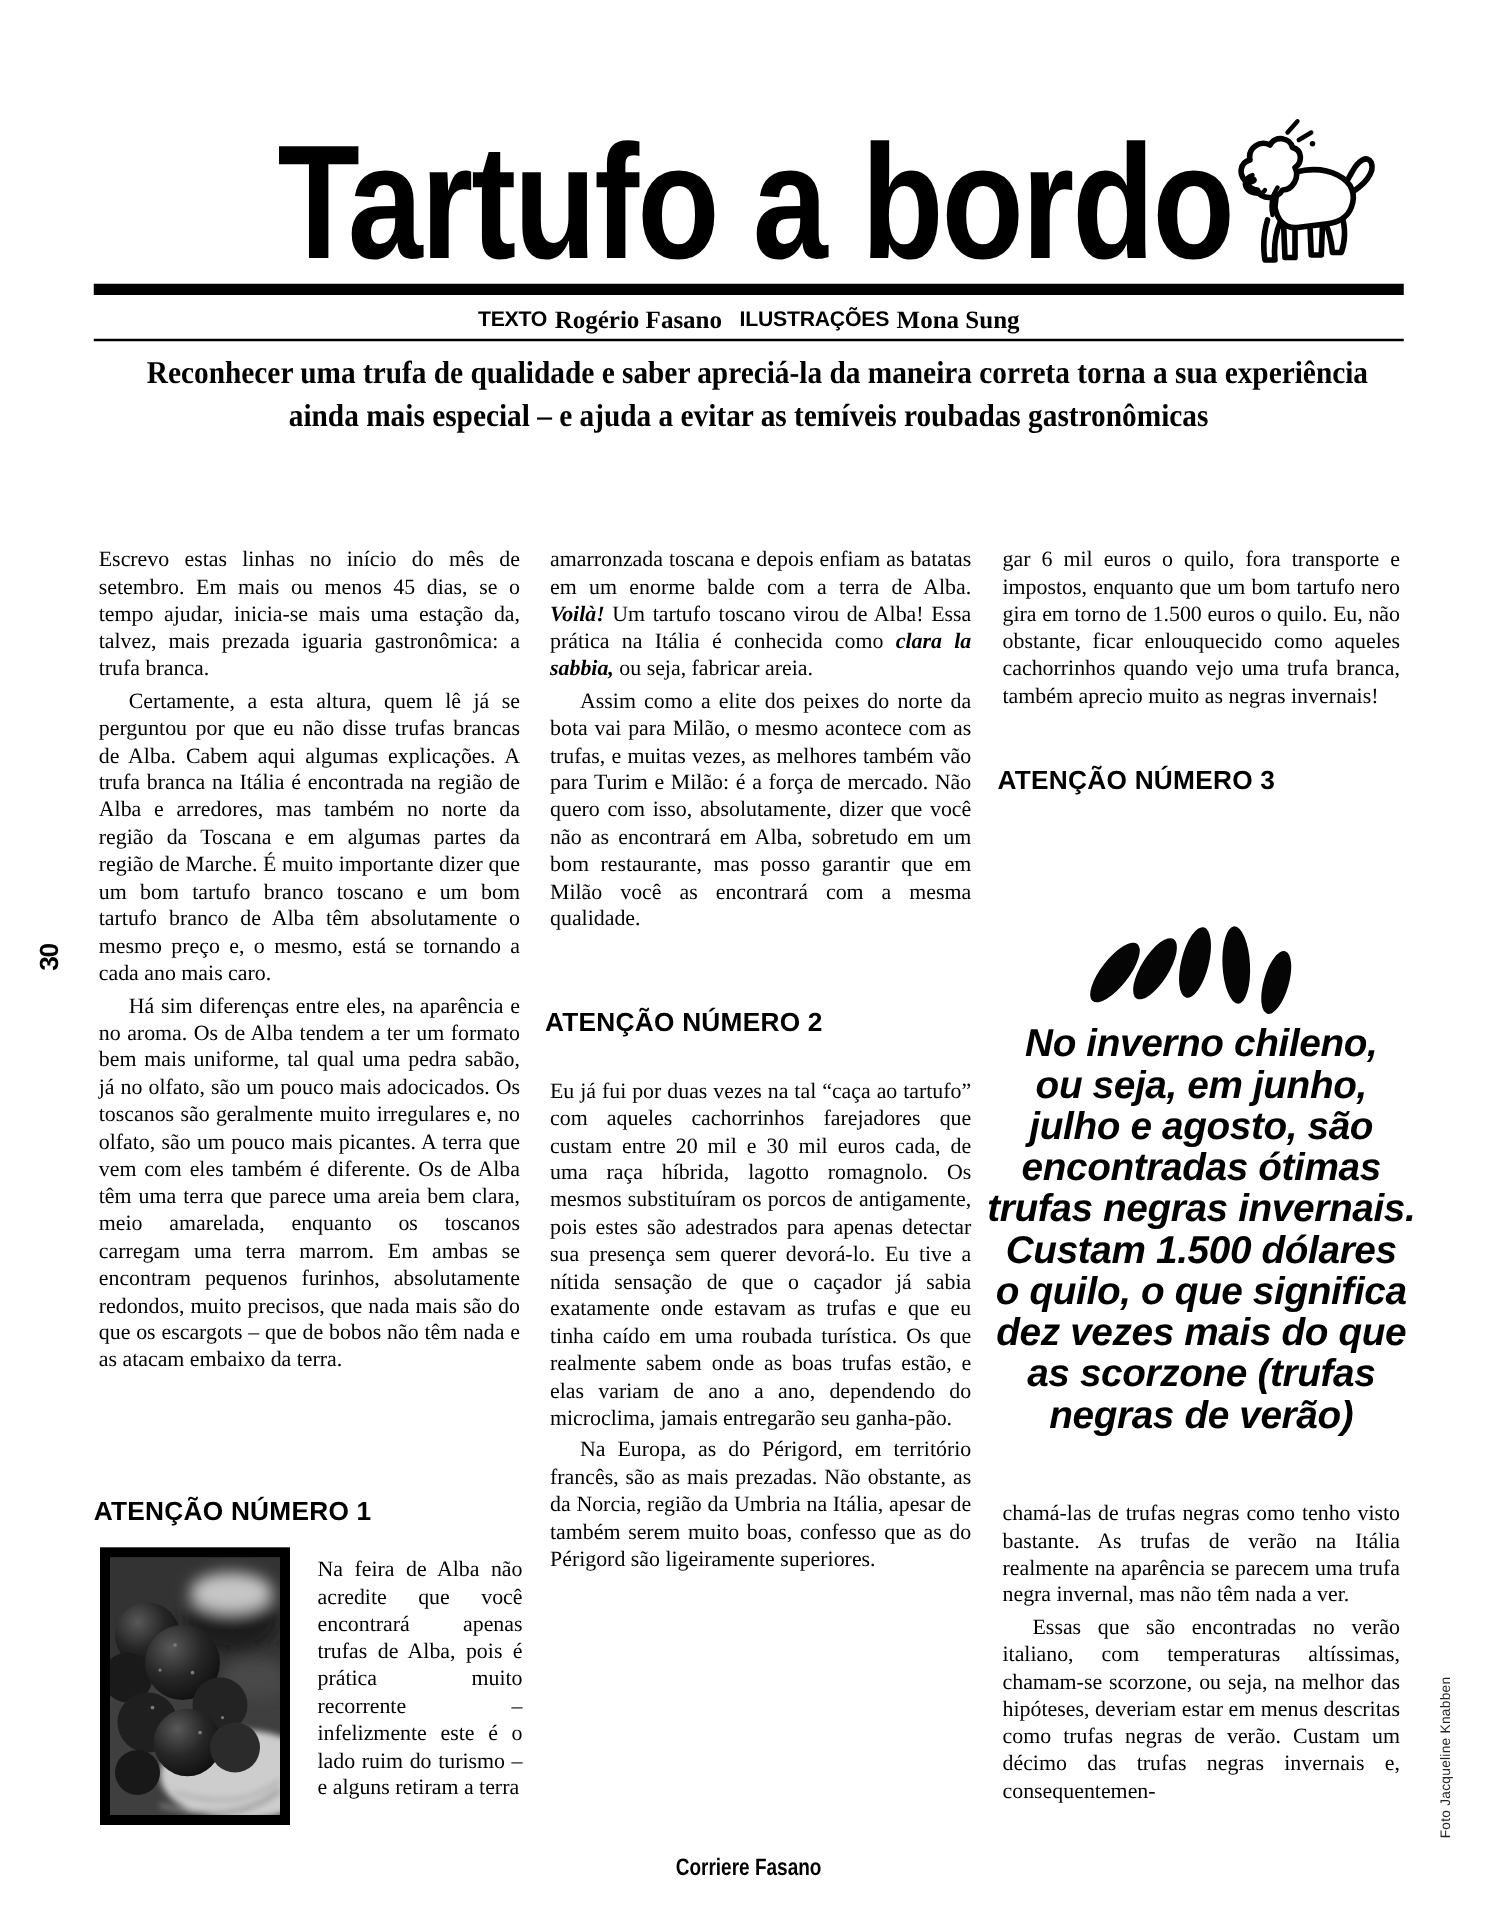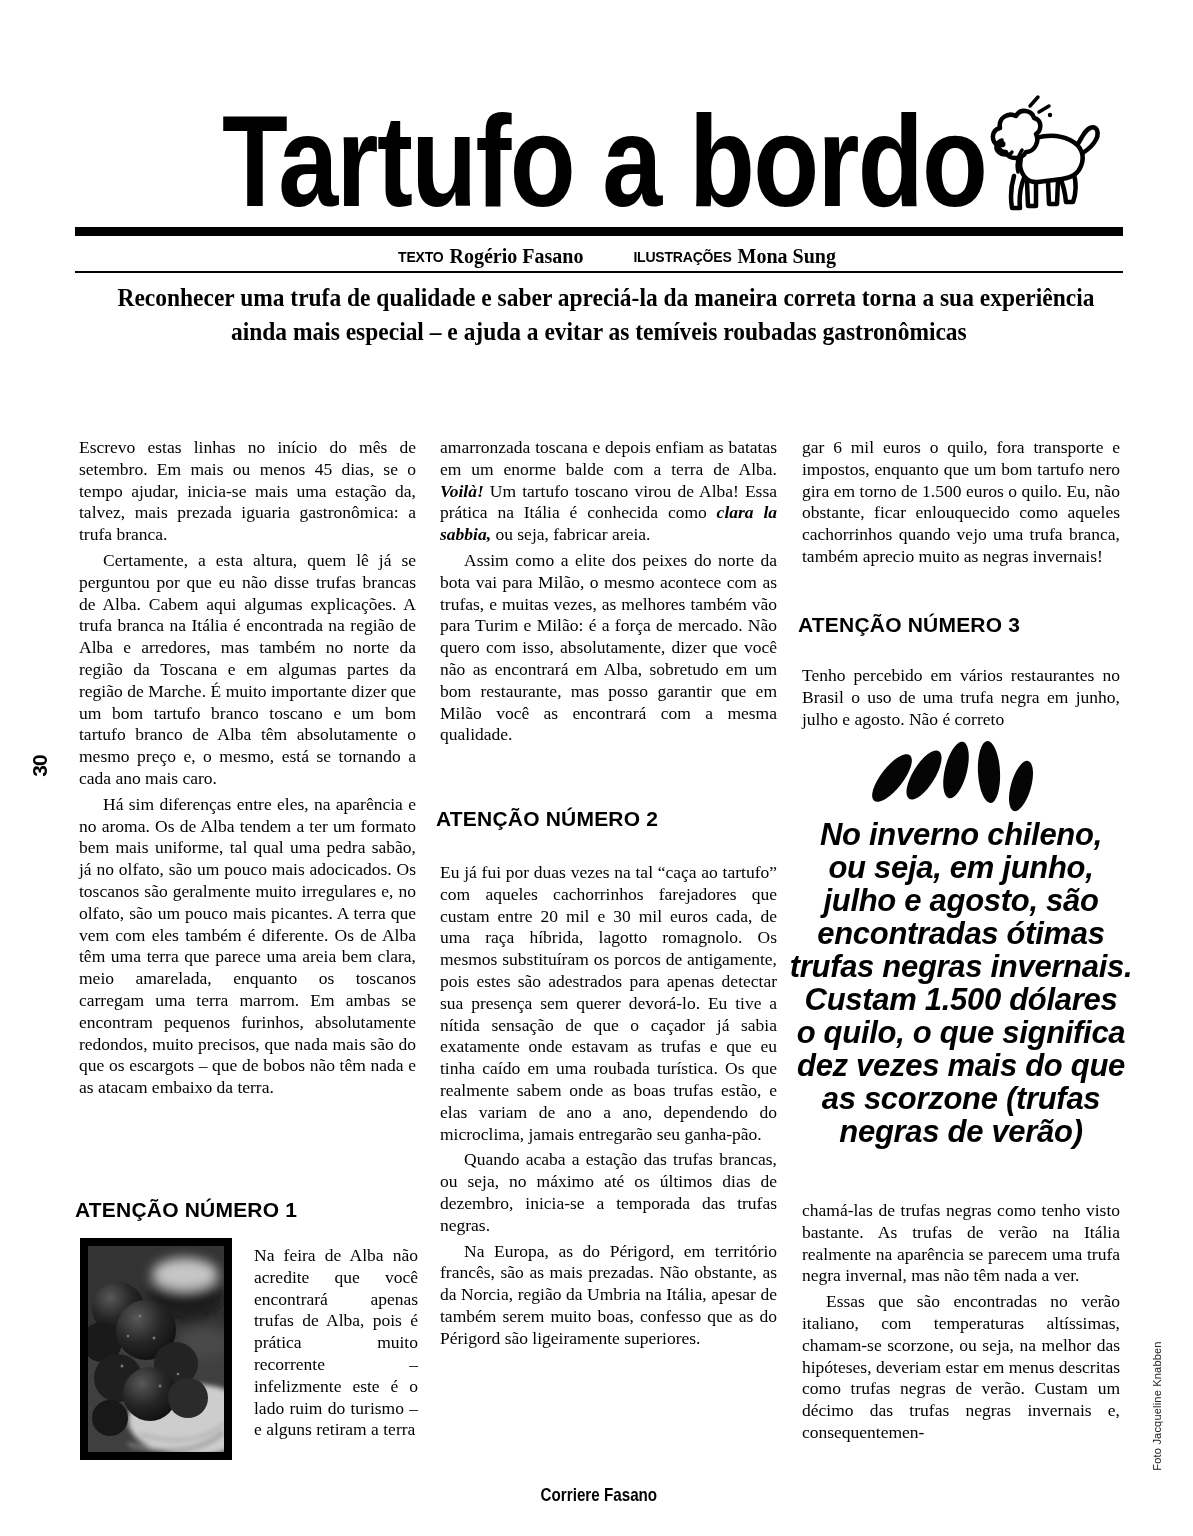--- a/index.html
+++ b/index.html
@@ -19,21 +19,21 @@
     transform:scaleX(0.83); transform-origin:left top;
   }
   .dog-svg { position:absolute; left:978px; top:94px; width:128px; height:124px; }
 
   .rule-thick { position:absolute; left:75px; top:227px; width:1048px; height:9px; background:#000; }
   .rule-thin  { position:absolute; left:75px; top:271px; width:1048px; height:2px; background:#000; }
 
   .byline { position:absolute; left:75px; top:245px; width:1048px; text-align:center; white-space:nowrap; }
   .byline .label {
     font-family:"Liberation Sans", sans-serif; font-weight:700;
-    font-size:14px; letter-spacing:-0.2px; vertical-align:1px;margin-left:36px;
+    font-size:17px; letter-spacing:-0.2px; vertical-align:1px;
   }
   .byline .name  { font-family:"Liberation Serif", serif; font-weight:700; font-size:20px; }
   .byline .gap   { display:inline-block; width:14px; }
   .byline .gap-s { display:inline-block; width:6px; }
 
   .subtitle { position:absolute; left:75px; top:282px; width:1048px; text-align:center; }
   .subtitle .sub-line { line-height:31px; }
   .subtitle .cond {
     display:inline-block; white-space:nowrap;
     font-family:"Liberation Serif", serif; font-weight:700; font-size:25.5px;
@@ -194,33 +194,29 @@
 
   <div class="tblock" style="left:436px; top:433px; width:345px;">
     <p><span>amarronzada toscana e depois enfiam as batatas em um enorme balde com a terra de Alba. </span><span class="bi">Voilà!</span><span> Um tartufo toscano virou de Alba! Essa prática na Itália é conhecida como </span><span class="bi">clara la sabbia,</span><span> ou seja, fabricar areia.</span></p>
     <p class="ind">Assim como a elite dos peixes do norte da bota vai para Milão, o mesmo acontece com as trufas, e muitas vezes, as melhores também vão para Turim e Milão: é a força de mercado. Não quero com isso, absolutamente, dizer que você não as encontrará em Alba, sobretudo em um bom restaurante, mas posso garantir que em Milão você as encontrará com a mesma qualidade.</p>
   </div>
 
   <div class="sec-head" style="left:436px; top:808px;">ATENÇÃO NÚMERO 2</div>
 
   <div class="tblock" style="left:436px; top:858px; width:345px;">
     <p>Eu já fui por duas vezes na tal “caça ao tartufo” com aqueles cachorrinhos farejadores que custam entre 20 mil e 30 mil euros cada, de uma raça híbrida, lagotto romagnolo. Os mesmos substituíram os porcos de antigamente, pois estes são adestrados para apenas detectar sua presença sem querer devorá-lo. Eu tive a nítida sensação de que o caçador já sabia exatamente onde estavam as trufas e que eu tinha caído em uma roubada turística. Os que realmente sabem onde as boas trufas estão, e elas variam de ano a ano, dependendo do microclima, jamais entregarão seu ganha-pão.</p>
-    <p class="ind">Quando acaba a estação das trufas brancas, ou seja, no máximo até os últimos dias de dezembro, inicia-se a temporada das trufas negras.</p>
     <p class="ind">Na Europa, as do Périgord, em território francês, são as mais prezadas. Não obstante, as da Norcia, região da Umbria na Itália, apesar de também serem muito boas, confesso que as do Périgord são ligeiramente superiores.</p>
   </div>
 
   <div class="tblock" style="left:798px; top:433px; width:326px;">
     <p>gar 6 mil euros o quilo, fora transporte e impostos, enquanto que um bom tartufo nero gira em torno de 1.500 euros o quilo. Eu, não obstante, ficar enlouquecido como aqueles cachorrinhos quando vejo uma trufa branca, também aprecio muito as negras invernais!</p>
   </div>
 
   <div class="sec-head" style="left:798px; top:614px;">ATENÇÃO NÚMERO 3</div>
 
-  <div class="tblock" style="left:798px; top:661px; width:326px;">
-    <p>Tenho percebido em vários restaurantes no Brasil o uso de uma trufa negra em junho, julho e agosto. Não é correto</p>
-  </div>
 
   <svg class="strokes-svg" viewBox="0 0 170 74" aria-hidden="true">
     <g fill="#050505">
       <ellipse cx="20" cy="38" rx="11" ry="29" transform="rotate(38 20 38)"></ellipse>
       <ellipse cx="52" cy="35" rx="11" ry="28" transform="rotate(32 52 35)"></ellipse>
       <ellipse cx="84" cy="30" rx="11" ry="29" transform="rotate(14 84 30)"></ellipse>
       <ellipse cx="117" cy="32" rx="11" ry="31" transform="rotate(-3 117 32)"></ellipse>
       <ellipse cx="149" cy="46" rx="10" ry="26" transform="rotate(16 149 46)"></ellipse>
     </g>
   </svg>

